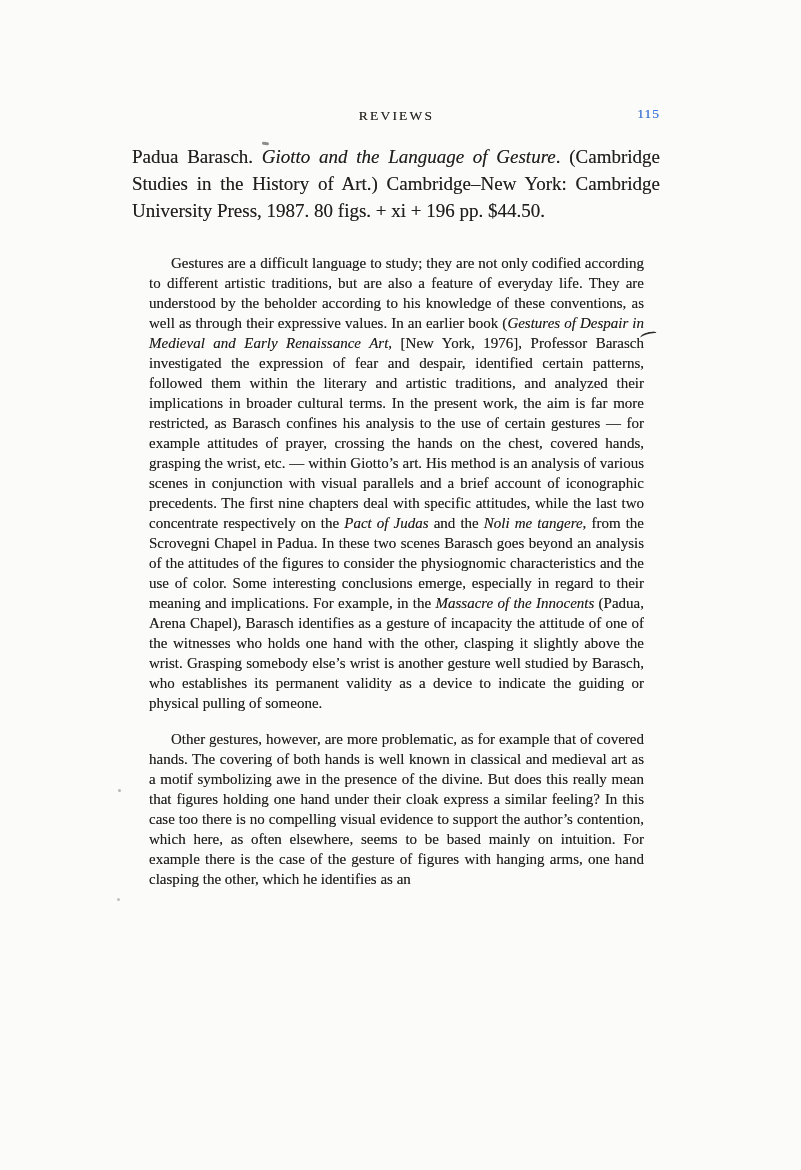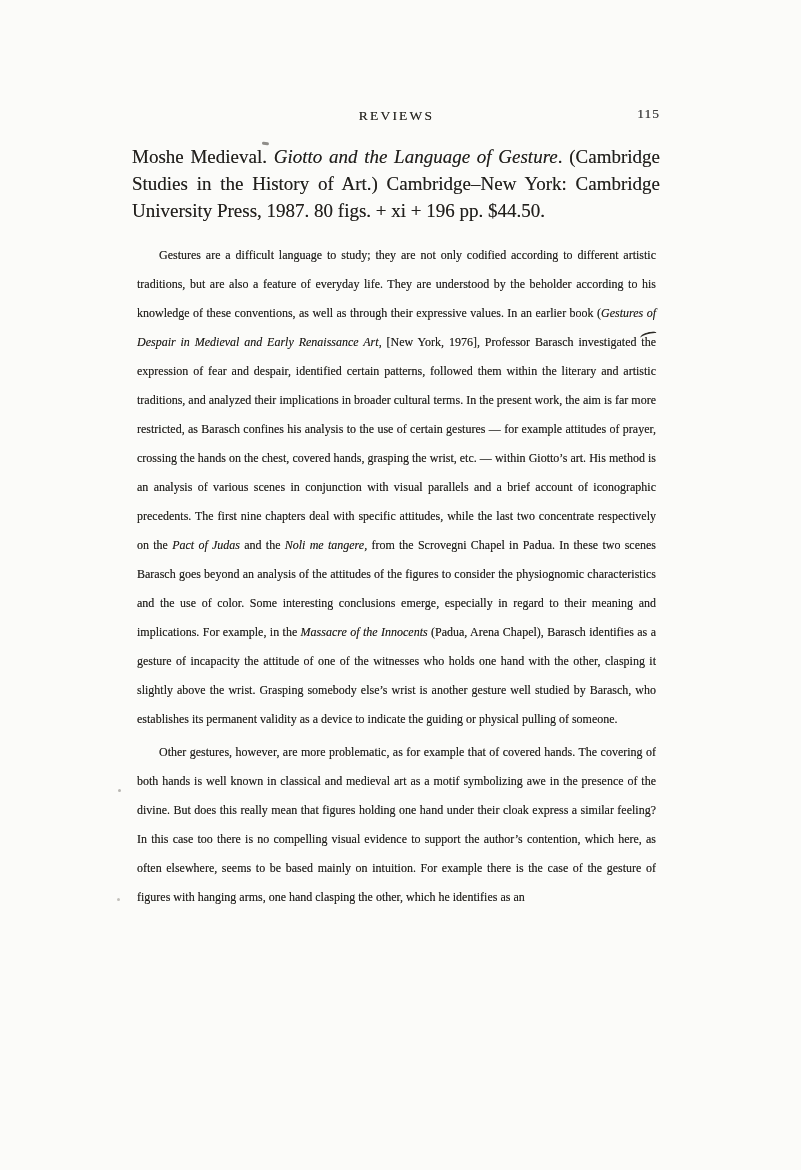--- a/index.html
+++ b/index.html
@@ -30,43 +30,43 @@
     font-size: 13.5px;
     letter-spacing: 2.2px;
     color: #2a2824;
   }
   .page-number {
     position: absolute;
     right: 0;
     top: 0;
     font-size: 13.5px;
     letter-spacing: 1px;
-    color: #404040;
+    color: #3b82f6;
   }
   .citation {
     position: absolute;
     top: 143px;
     left: 132px;
     width: 528px;
     margin: 0;
     font-size: 19px;
     line-height: 27px;
     text-align: justify;
     text-justify: inter-word;
   }
   .body-text {
     position: absolute;
     top: 237px;
     left: 133px;
     width: 527px;
   }
   .body-para {
-    margin: 4px;
-    font-size: 12px;
-    line-height: 29px;
+    margin: 16px;
+    font-size: 15px;
+    line-height: 20px;
     text-align: justify;
     text-justify: inter-word;
     text-indent: 22px;
   }
   i { }
   
   .scan-tilde {
     position: absolute;
     left: 640px;
     top: 332px;
@@ -108,21 +108,21 @@
 </head>
 <body>
 
 <div class="page">
 
   <div class="running-head">
     <span class="head-title">REVIEWS</span>
     <span class="page-number">115</span>
   </div>
 
-  <p class="citation"><span>Moshe Medieval. </span><i>Giotto and the Language of Gesture</i><span>. (Cambridge Studies in the History of Art.) Cambridge–New York: Cambridge University Press, 1987. 80 figs. + xi + 196 pp. $44.50.</span></p>
+  <p class="citation"><span>Padua Barasch. </span><i>Giotto and the Language of Gesture</i><span>. (Cambridge Studies in the History of Art.) Cambridge–New York: Cambridge University Press, 1987. 80 figs. + xi + 196 pp. $44.50.</span></p>
 
   <div class="body-text">
     <p class="body-para"><span>Gestures are a difficult language to study; they are not only codified according to different artistic traditions, but are also a feature of everyday life. They are understood by the beholder according to his knowledge of these conventions, as well as through their expressive values. In an earlier book (</span><i>Gestures of Despair in Medieval and Early Renaissance Art</i><span>, [New York, 1976], Professor Barasch investigated the expression of fear and despair, identified certain patterns, followed them within the literary and artistic traditions, and analyzed their implications in broader cultural terms. In the present work, the aim is far more restricted, as Barasch confines his analysis to the use of certain gestures — for example attitudes of prayer, crossing the hands on the chest, covered hands, grasping the wrist, etc. — within Giotto’s art. His method is an analysis of various scenes in conjunction with visual parallels and a brief account of iconographic precedents. The first nine chapters deal with specific attitudes, while the last two concentrate respectively on the </span><i>Pact of Judas</i><span> and the </span><i>Noli me tangere</i><span>, from the Scrovegni Chapel in Padua. In these two scenes Barasch goes beyond an analysis of the attitudes of the figures to consider the physiognomic characteristics and the use of color. Some interesting conclusions emerge, especially in regard to their meaning and implications. For example, in the </span><i>Massacre of the Innocents</i><span> (Padua, Arena Chapel), Barasch identifies as a gesture of incapacity the attitude of one of the witnesses who holds one hand with the other, clasping it slightly above the wrist. Grasping somebody else’s wrist is another gesture well studied by Barasch, who establishes its permanent validity as a device to indicate the guiding or physical pulling of someone.</span></p>
     <p class="body-para"><span>Other gestures, however, are more problematic, as for example that of covered hands. The covering of both hands is well known in classical and medieval art as a motif symbolizing awe in the presence of the divine. But does this really mean that figures holding one hand under their cloak express a similar feeling? In this case too there is no compelling visual evidence to support the author’s contention, which here, as often elsewhere, seems to be based mainly on intuition. For example there is the case of the gesture of figures with hanging arms, one hand clasping the other, which he identifies as an</span></p>
   </div>
 
   <span class="scan-tilde"></span>
   <span class="scan-speck"></span>
   <span class="scan-dot-1"></span>
   <span class="scan-dot-2"></span>

